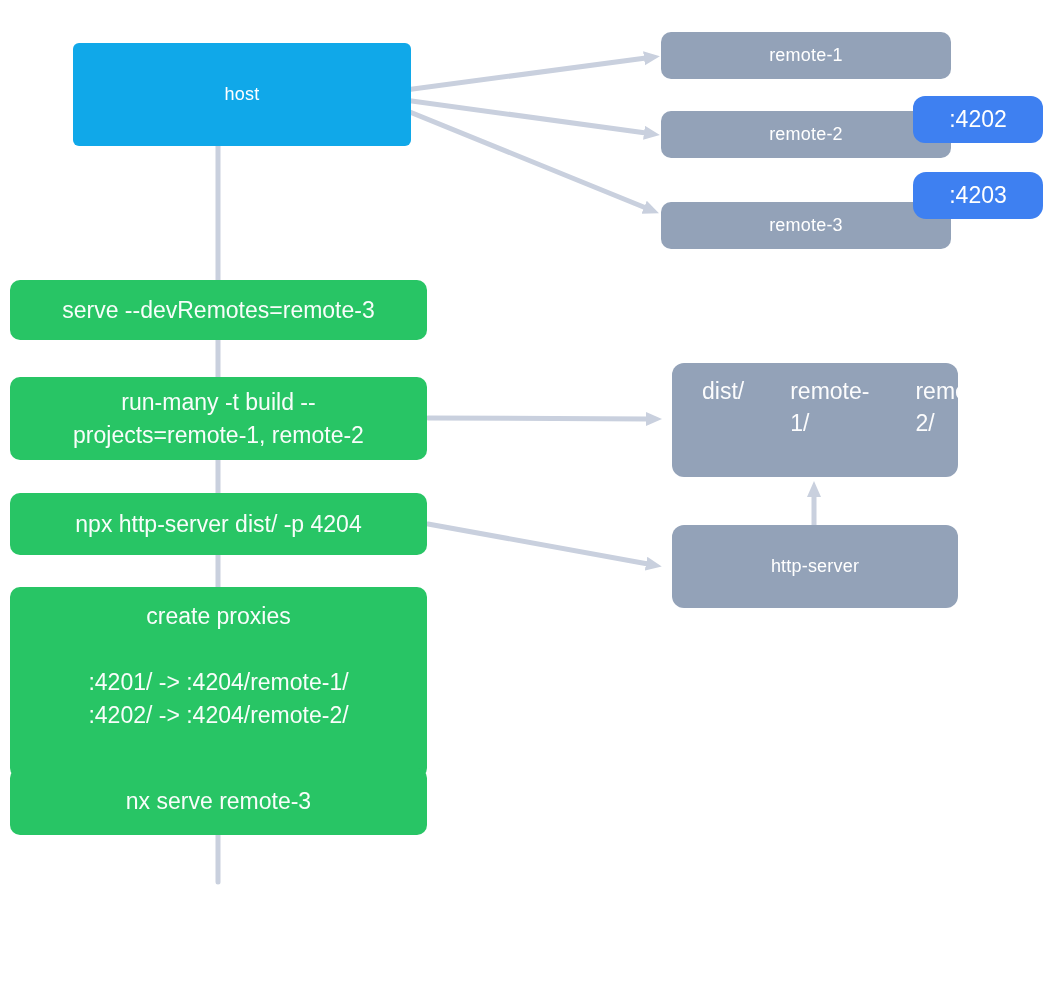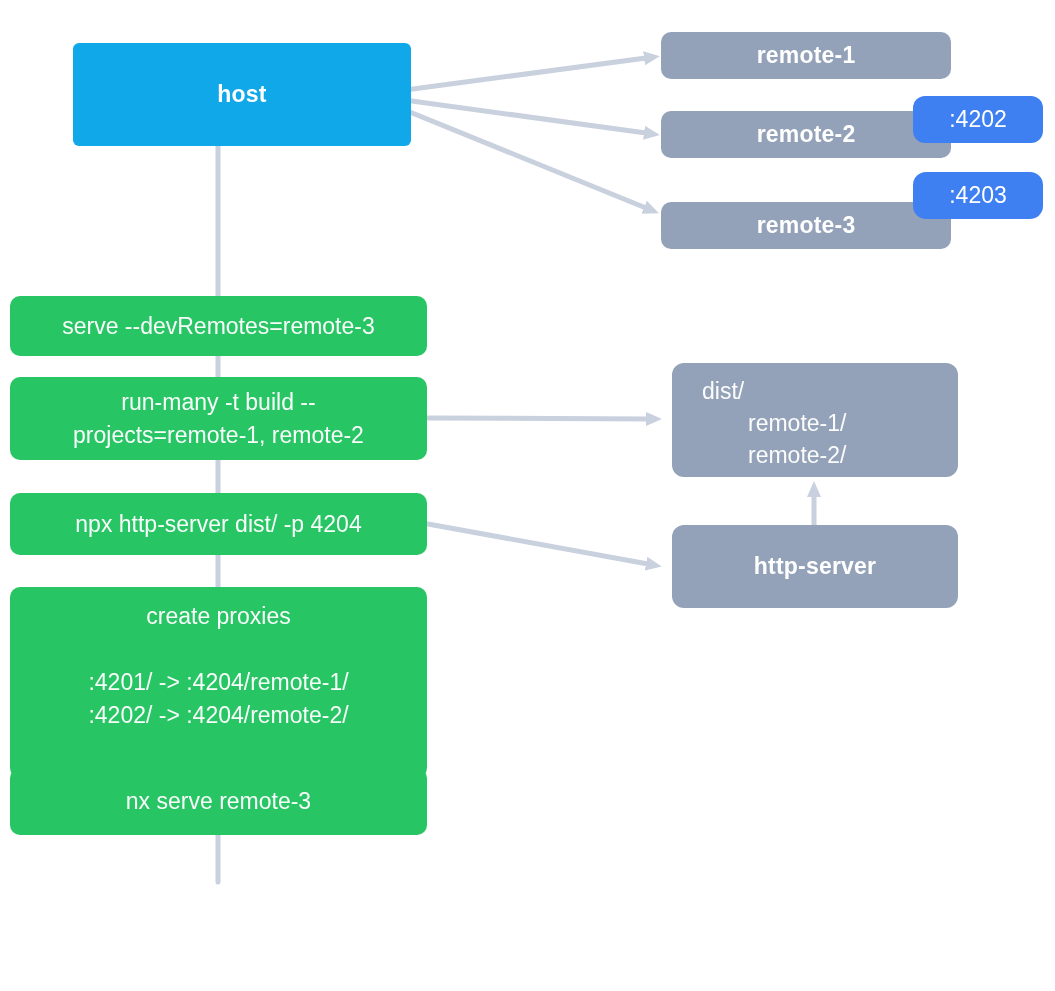--- a/index.html
+++ b/index.html
@@ -34,22 +34,22 @@
   .node {
     position: absolute;
     z-index: 2;
     display: flex;
     align-items: center;
     justify-content: center;
     box-sizing: border-box;
     color: #ffffff;
   }
   .node-label {
-    font-weight: bold;
-    font-size: 23px;
+    font-weight: normal;
+    font-size: 18px;
     letter-spacing: 0.2px;
   }
   .host-node {
     left: 73px; top: 43px;
     width: 338px; height: 103px;
     background: var(--c-host, #10A8E9);
     border-radius: 6px;
   }
   .remote-node {
     left: 661px;
@@ -80,32 +80,32 @@
     left: 10px;
     width: 417px;
     background: var(--c-command, #28C565);
     border-radius: 10px;
     flex-direction: column;
     color: rgba(255,255,255,0.97);
     font-size: 23px;
     line-height: 33px;
     text-align: center;
   }
-  .cmd-serve   { top: 296px; height: 60px; }
+  .cmd-serve   { top: 280px; height: 60px; }
   .cmd-runmany { top: 377px; height: 83px; }
   .cmd-npx     { top: 493px; height: 62px; }
   .cmd-proxies { top: 587px; height: 191px; justify-content: flex-start; padding-top: 13px; }
   .cmd-nxserve { top: 768px; height: 67px; }
   .blank-line { height: 33px; }
   .dist-node {
     left: 672px; top: 363px;
     width: 286px; height: 114px;
     background: var(--c-node, #93A2B8);
     border-radius: 12px;
-    flex-direction: column;
+    flex-direction: row;
     align-items: flex-start;
     justify-content: flex-start;
     padding: 12px 0 0 30px;
     font-size: 23px;
     line-height: 32px;
     color: rgba(255,255,255,0.97);
   }
   .dist-indent { padding-left: 46px; }
   .httpserver-node {
     left: 672px; top: 525px;

